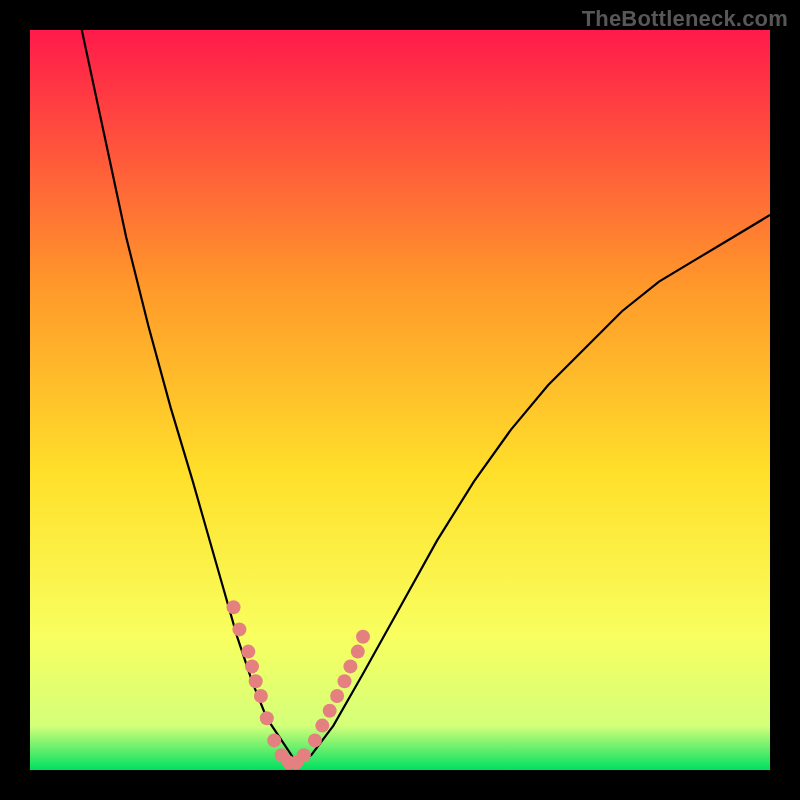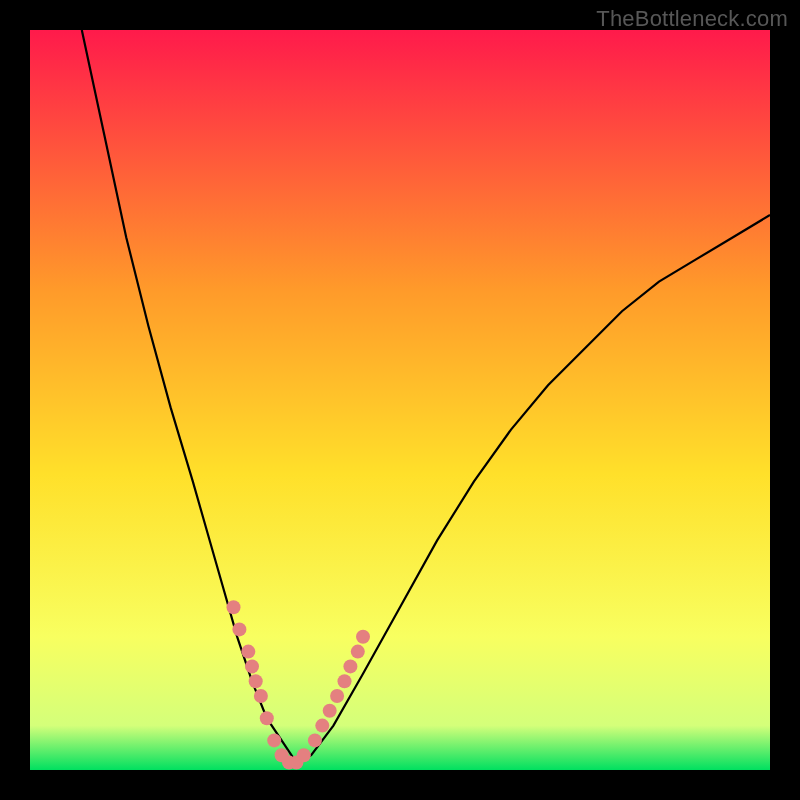--- a/index.html
+++ b/index.html
@@ -15,21 +15,21 @@
     height: 800px;
     background: #000;
     position: relative;
   }
   .watermark {
     position: absolute;
     top: 6px;
     right: 12px;
     color: #575757;
     font-size: 22px;
-    font-weight: 400;
+    font-weight: 700;
     letter-spacing: 0.2px;
     z-index: 10;
   }
   .plot {
     position: absolute;
     left: 30px;
     top: 30px;
     width: 740px;
     height: 740px;
   }

